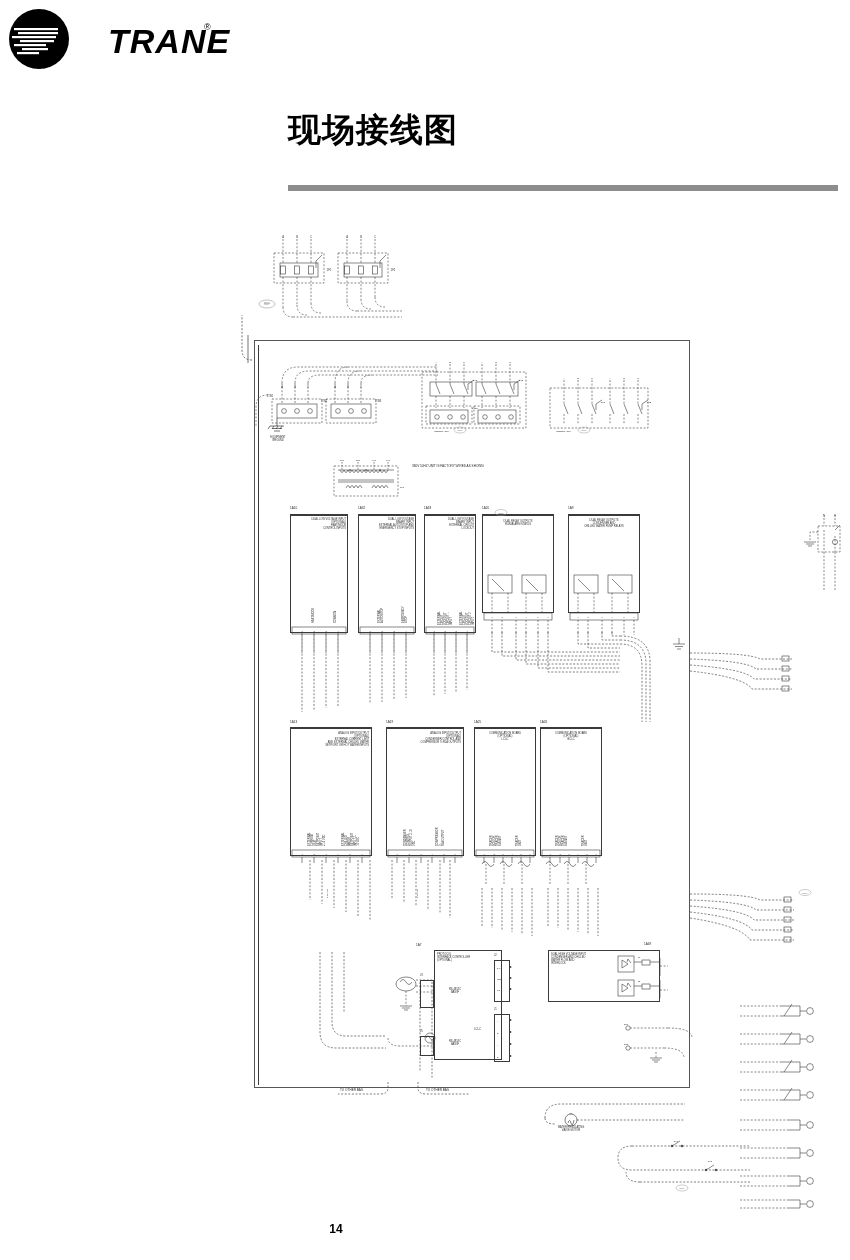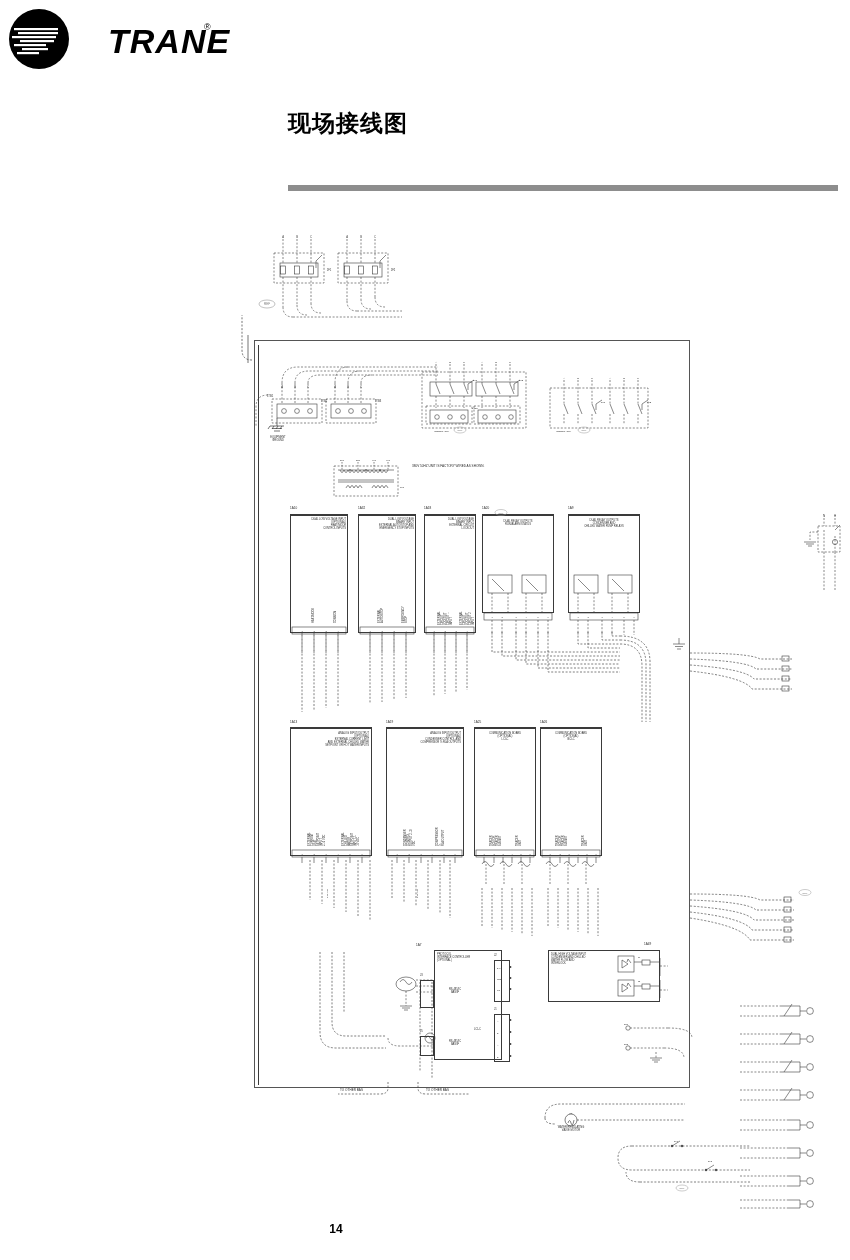--- a/index.html
+++ b/index.html
@@ -6,21 +6,21 @@
   html,body{margin:0;padding:0;background:#fff;}
   body{width:850px;height:1260px;position:relative;font-family:"Liberation Sans",sans-serif;color:#000;overflow:hidden;}
 
   
   #logo-block{position:absolute;left:8px;top:8px;width:230px;height:62px;}
   #logo-mark{position:absolute;left:0;top:0;width:62px;height:62px;}
   #brand-wordmark{position:absolute;left:78px;top:14px;font-size:34px;font-weight:bold;font-style:italic;
     letter-spacing:1px;font-family:"Liberation Sans",sans-serif;margin-left:22px;}
   #brand-reg{position:absolute;left:196px;top:14px;font-size:9px;}
 
-  #page-title{position:absolute;left:288px;top:108px;font-size:23px;font-weight:bold;
+  #page-title{position:absolute;left:288px;top:108px;font-size:33px;font-weight:bold;
     font-family:"DejaVu Sans",sans-serif;letter-spacing:1px;text-align:right;}
   #title-rule{position:absolute;left:288px;top:185px;width:550px;height:6px;background:#8d8d8d;}
 
   #page-number{position:absolute;left:0;top:1222px;width:672px;text-align:center;
     font-size:12px;font-weight:bold;}
 
   
   #diagram{position:absolute;left:0;top:0;width:850px;height:1260px;}
 
   .lbl{position:absolute;font-family:"Liberation Sans",sans-serif;color:#2b2b2b;white-space:pre;}

